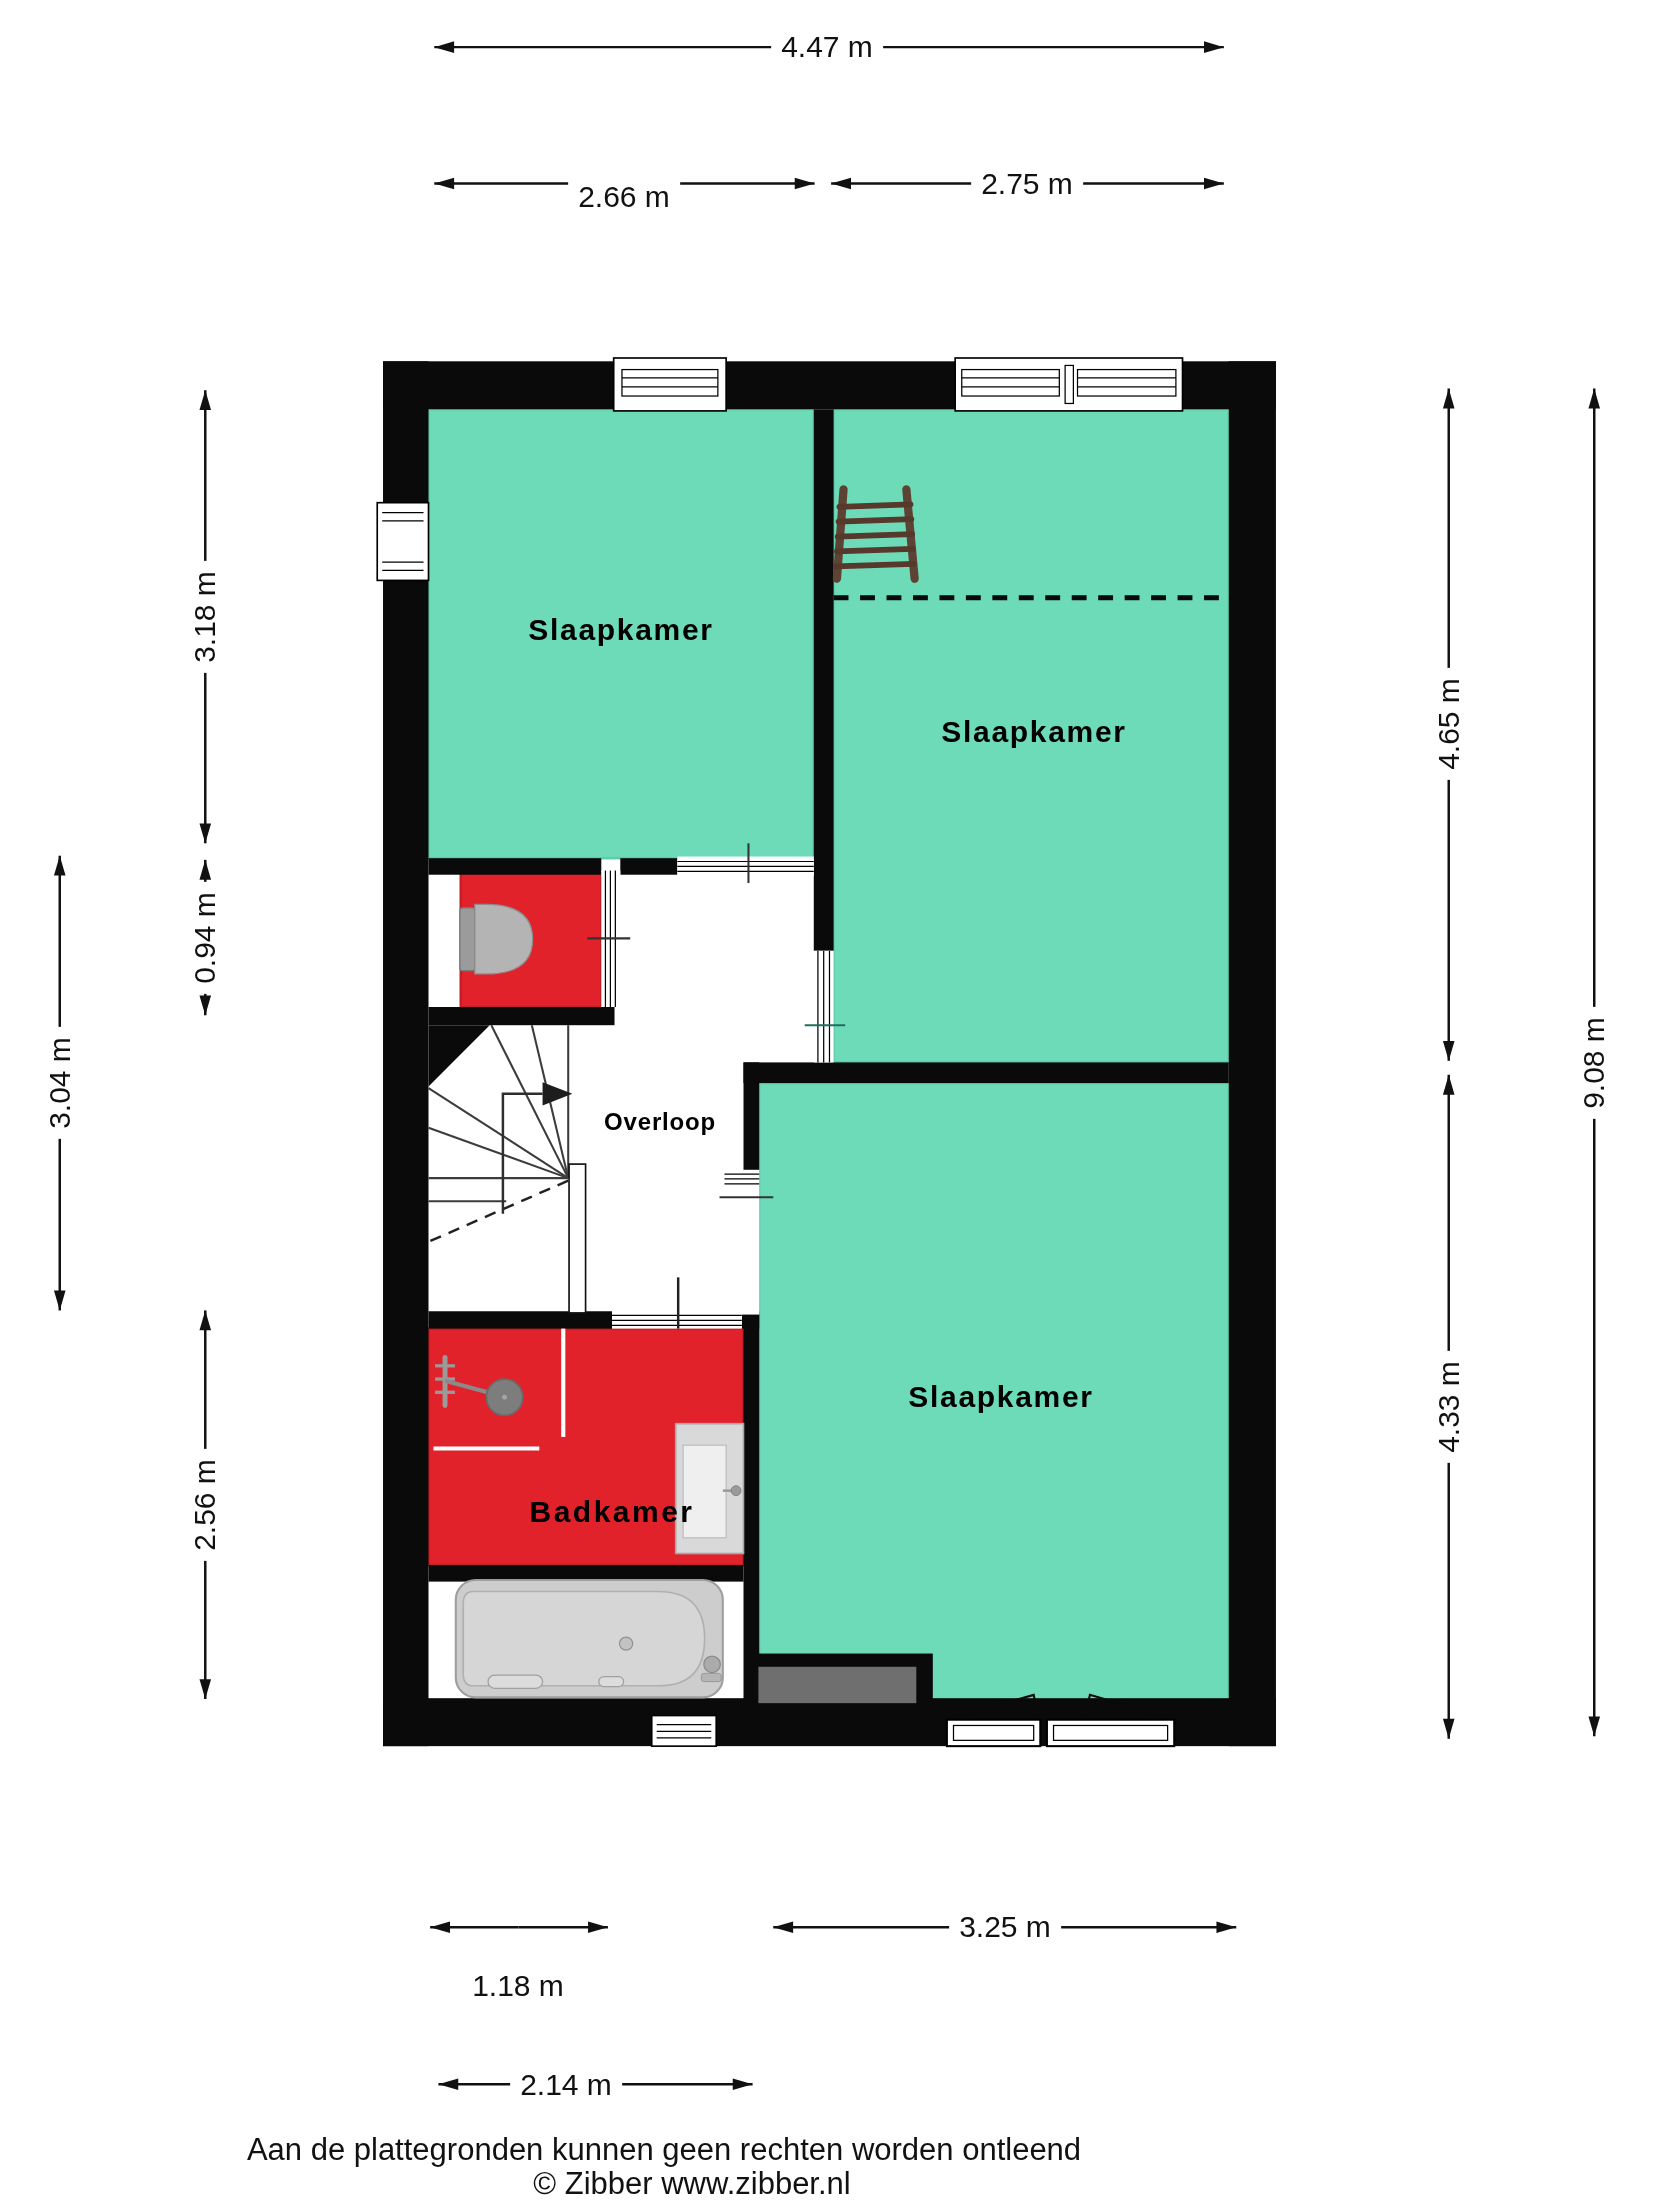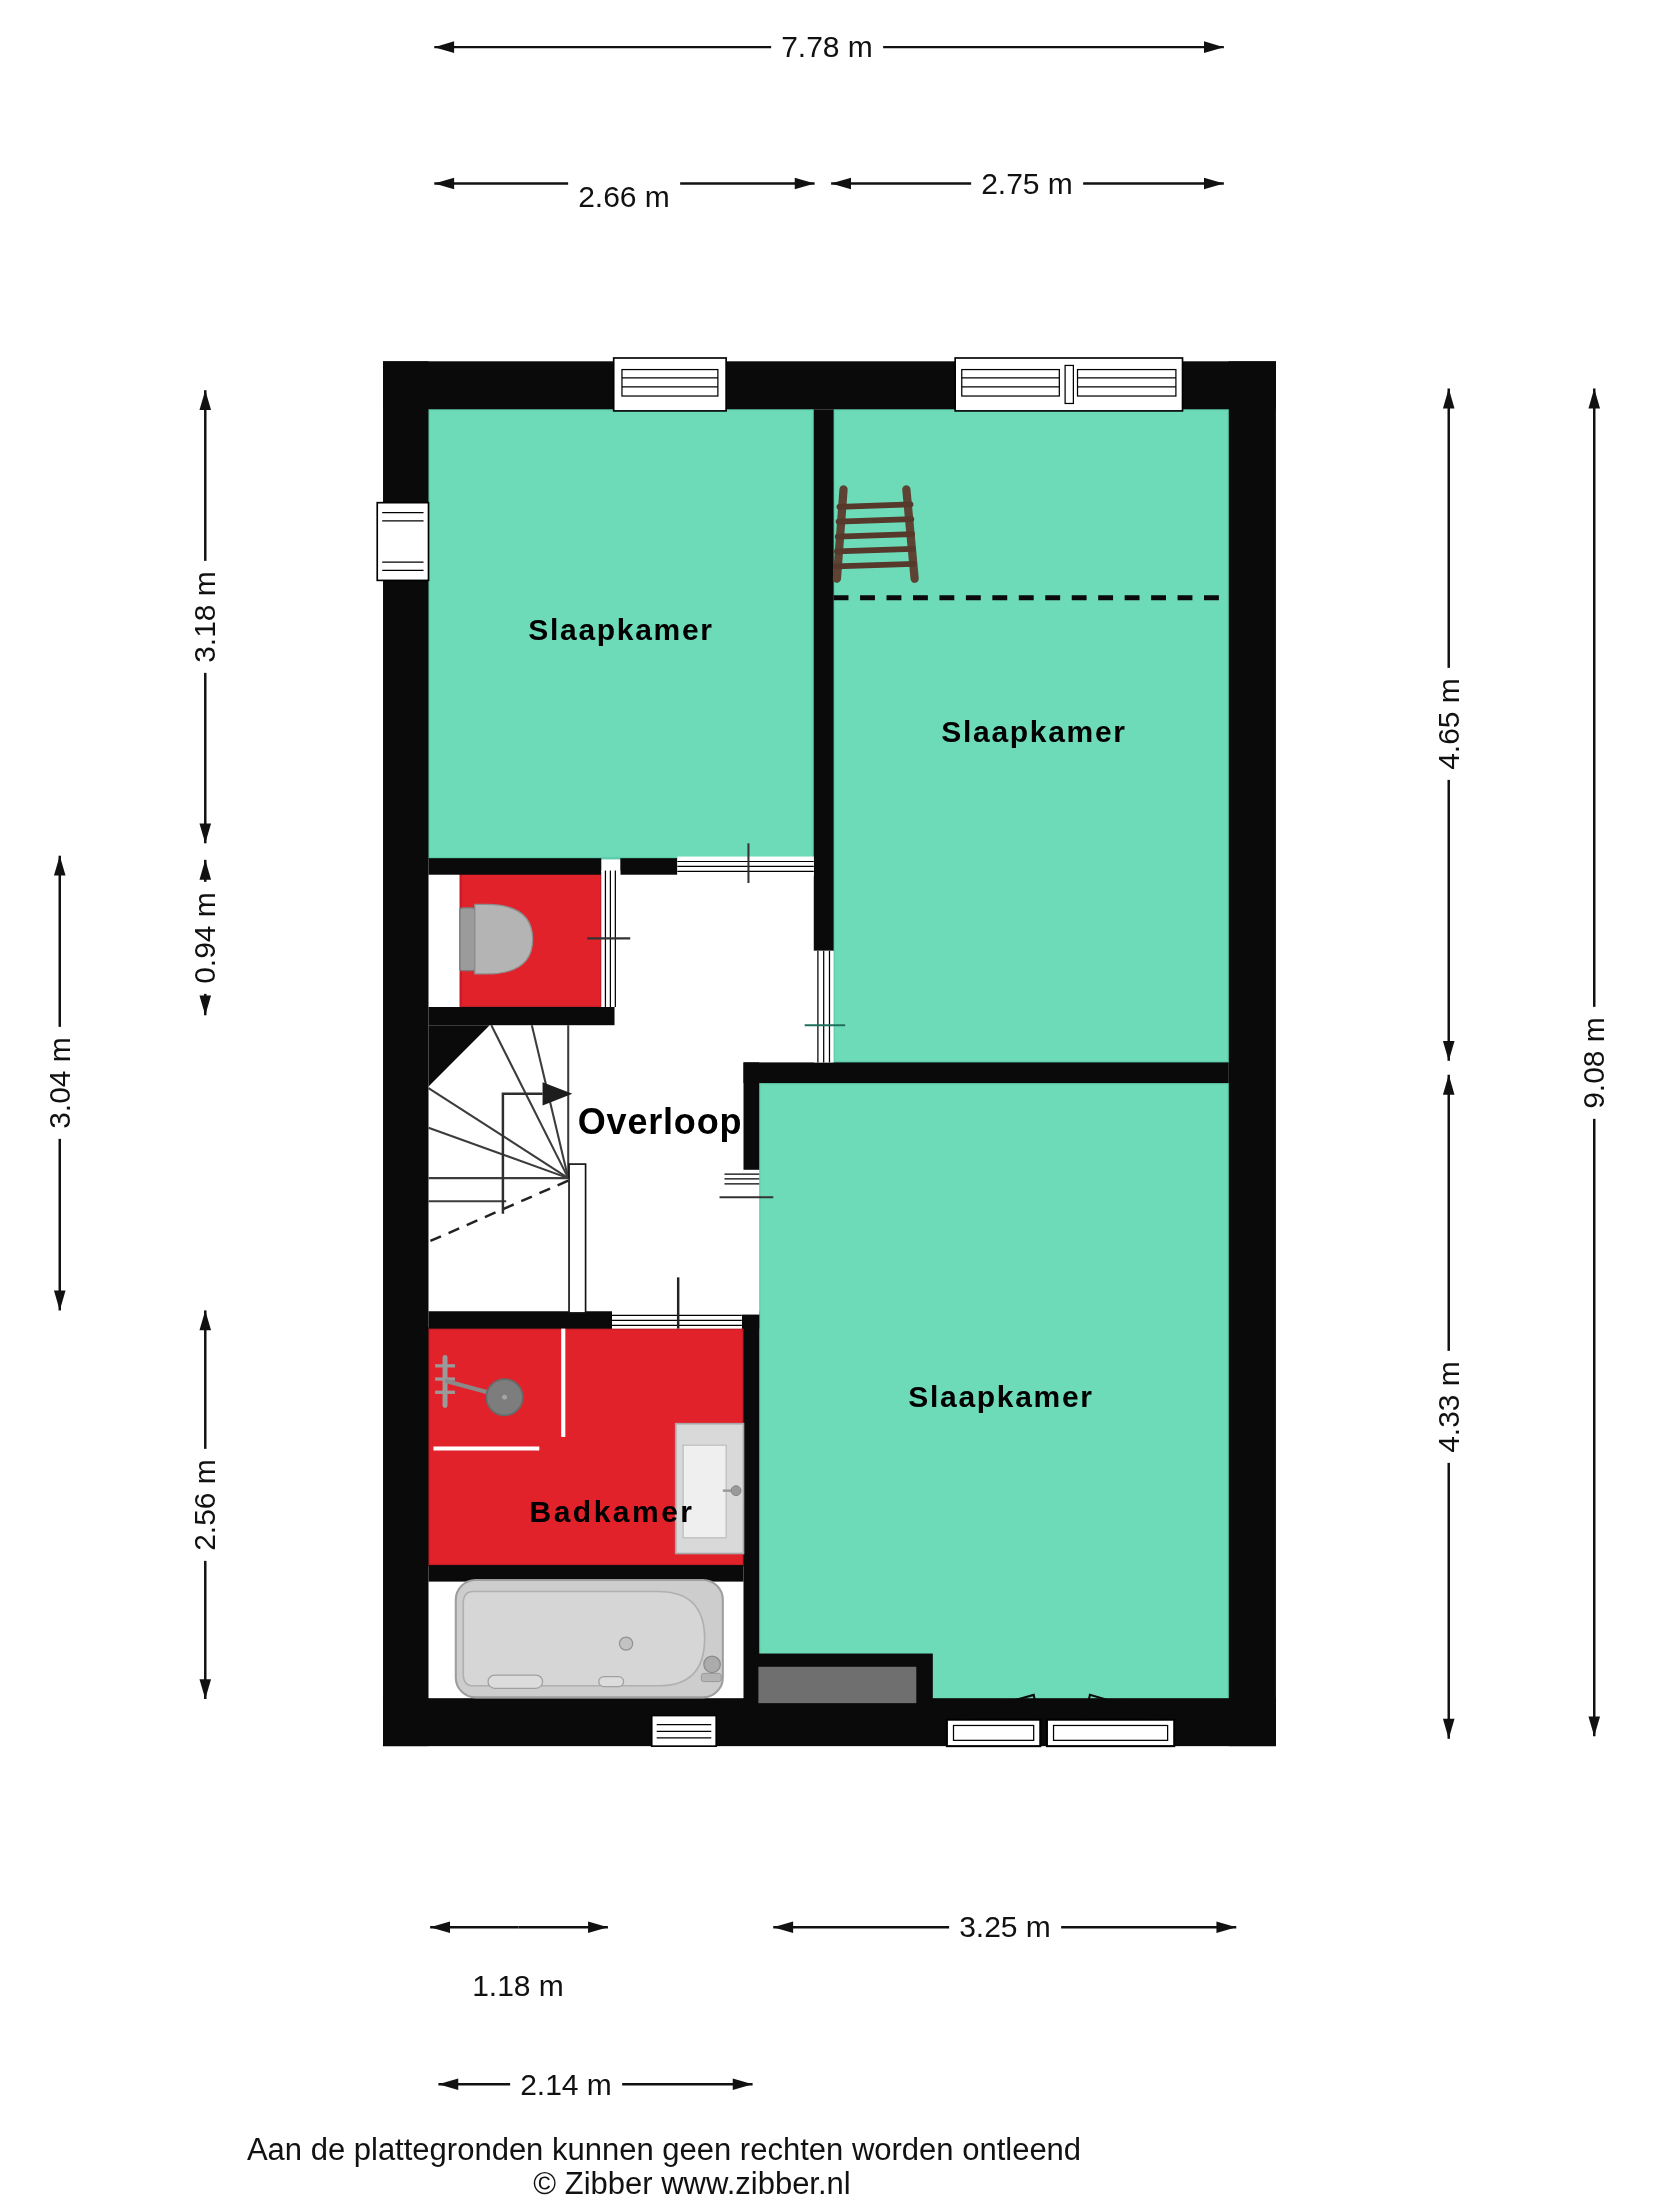--- a/index.html
+++ b/index.html
@@ -5,21 +5,21 @@
   html,body{margin:0;padding:0;background:#ffffff;}
   #canvas{
     position:relative;width:1654px;height:2205px;background:#ffffff;
     font-family:"Liberation Sans", sans-serif;color:#141414;overflow:hidden;
   }
   #plan-svg{position:absolute;left:0;top:0;}
   .lbl{
     position:absolute;transform:translate(-50%,-50%);
     font-size:30px;letter-spacing:1.7px;color:#000000;white-space:nowrap;font-weight:bold;
   }
-  .lbl.small{font-size:36px;letter-spacing:0.8px;}
+  .lbl.small{font-size:24px;letter-spacing:0.8px;}
   .lbl.spread{letter-spacing:2.5px;}
   .dim{
     position:absolute;transform:translate(-50%,-50%);
     font-size:30px;color:#111111;background:#ffffff;padding:1.7px 10px;white-space:nowrap;
   }
   .dim.vert{transform:translate(-50%,-50%) rotate(-90deg);}
   .footer-line{
     position:absolute;left:0;width:1328px;text-align:center;
     font-size:31px;color:#111111;white-space:nowrap;
   }
@@ -233,21 +233,21 @@
       <line x1="720" y1="2521" x2="910" y2="2521" marker-end="url(#arr)"></line>
     </g>
   </svg>
 
   <div class="lbl" style="left:621px;top:630px;">Slaapkamer</div>
   <div class="lbl" style="left:1034px;top:732px;">Slaapkamer</div>
   <div class="lbl" style="left:1001px;top:1397px;">Slaapkamer</div>
   <div class="lbl small" style="left:660px;top:1122px;">Overloop</div>
   <div class="lbl spread" style="left:612px;top:1512px;">Badkamer</div>
 
-  <div class="dim" style="left:827px;top:47px;">7.78 m</div>
+  <div class="dim" style="left:827px;top:47px;">4.47 m</div>
   <div class="dim" style="left:624px;top:197px;">2.66 m</div>
   <div class="dim" style="left:1027px;top:184px;">2.75 m</div>
 
   <div class="dim vert" style="left:205px;top:617px;">3.18 m</div>
   <div class="dim vert" style="left:205px;top:938px;">0.94 m</div>
   <div class="dim vert" style="left:60px;top:1083px;">3.04 m</div>
   <div class="dim vert" style="left:205px;top:1505px;">2.56 m</div>
 
   <div class="dim vert" style="left:1449px;top:724px;">4.65 m</div>
   <div class="dim vert" style="left:1594px;top:1063px;">9.08 m</div>

